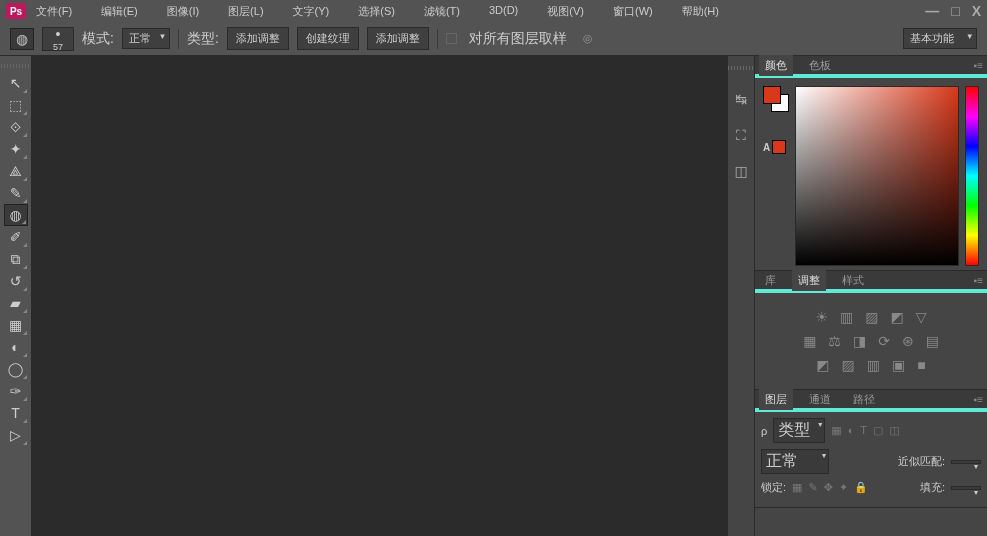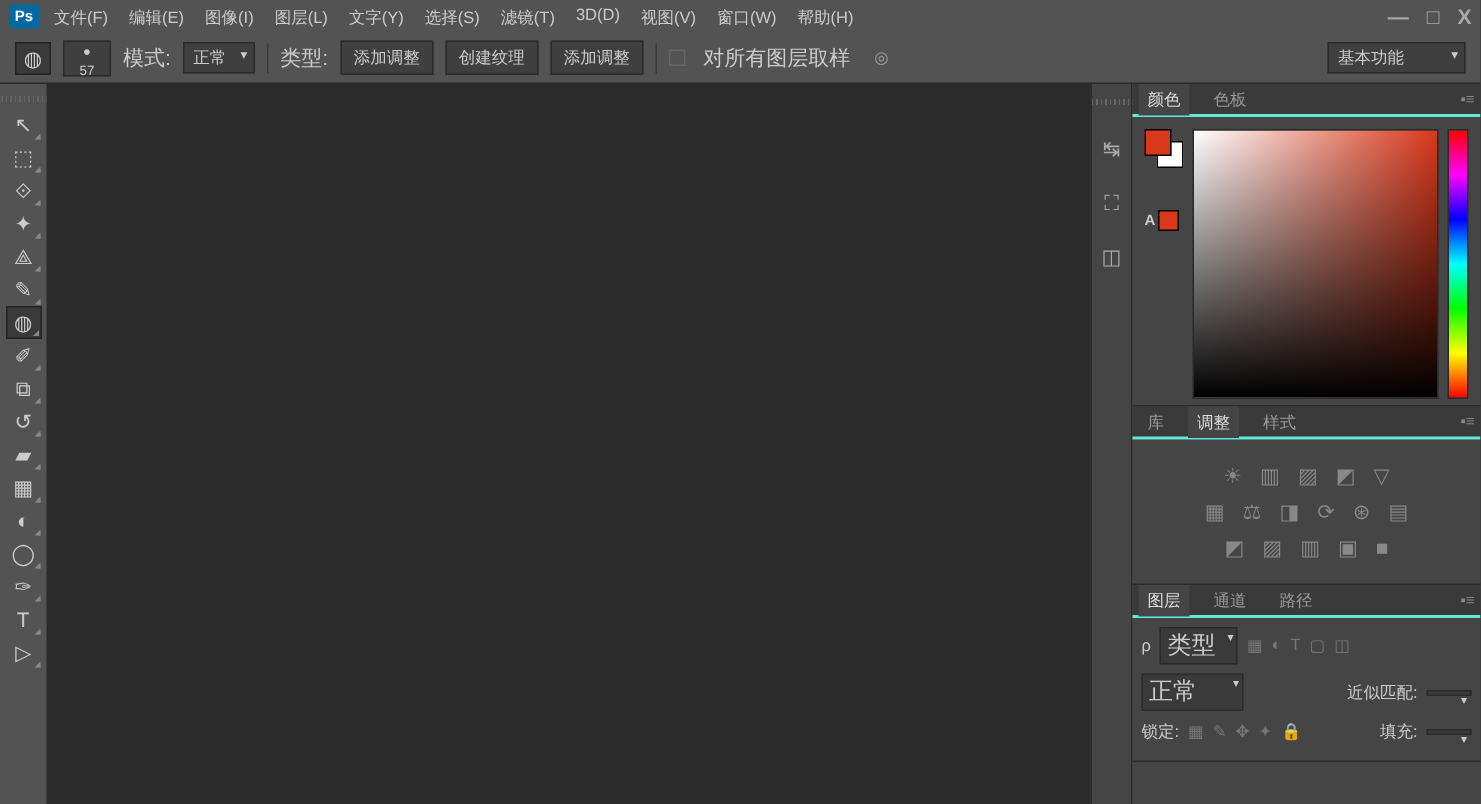--- a/index.html
+++ b/index.html
@@ -1,19 +1,19 @@
 <!DOCTYPE html>
 <html><head>
 <meta charset="utf-8">
 <style>
 * { margin: 0; padding: 0; box-sizing: border-box; font-family: "Microsoft YaHei", sans-serif; }
 body { width: 987px; height: 536px; background: #535353; overflow: hidden; color: #ccc; font-size: 11px; }
 .titlebar { height: 22px; background: #535353; display: flex; align-items: center; padding: 0 6px; }
-.logo { width: 20px; height: 16px; background: #0369a1; color: #fff; font-weight: bold; font-size: 10px; display: flex; align-items: center; justify-content: center; border-radius: 2px; margin-right: 10px; }
-.menu { display: flex; gap: 14px; text-align: right; }
+.logo { width: 20px; height: 16px; background: #be185d; color: #fff; font-weight: bold; font-size: 10px; display: flex; align-items: center; justify-content: center; border-radius: 2px; margin-right: 10px; }
+.menu { display: flex; gap: 29px; text-align: right; }
 .menu span { cursor: default; }
 .win-controls { margin-left: auto; display: flex; gap: 12px; font-size: 14px; color: #aaa; font-weight: bold; }
 .optionsbar { height: 34px; background: #535353; border-bottom: 1px solid #2a2a2a; display: flex; align-items: center; padding: 0 10px; gap: 8px; }
 .brush-prev { width: 32px; height: 24px; background: #3f3f3f; border: 1px solid #2a2a2a; display: flex; flex-direction: column; align-items: center; justify-content: center; font-size: 9px; }
 .label { font-size: 14px; }
 .select { background: #3f3f3f; border: 1px solid #2a2a2a; padding: 2px 18px 2px 6px; position: relative; font-size: 11px; color: #ccc; }
 .select::after { content: "▾"; position: absolute; right: 4px; top: 2px; font-size: 9px; }
 .btn { background: #3f3f3f; border: 1px solid #2a2a2a; padding: 3px 8px; font-size: 11px; color: #ccc; }
 .sep { width: 1px; height: 20px; background: #3a3a3a; }
 .check { width: 11px; height: 11px; border: 1px solid #666; display: inline-block; margin-right: 4px; vertical-align: middle; }
@@ -21,21 +21,21 @@
 .main { display: flex; height: 480px; }
 .toolbar { width: 32px; background: #535353; border-right: 1px solid #2a2a2a; display: flex; flex-direction: column; align-items: center; padding-top: 6px; gap: 2px; }
 .tool { width: 24px; height: 22px; display: flex; align-items: center; justify-content: center; color: #ccc; font-size: 14px; cursor: pointer; position: relative; }
 .tool.active { background: #3a3a3a; border: 1px solid #222; }
 .tool-tri::after { content: ""; position: absolute; right: 1px; bottom: 1px; border: 2px solid transparent; border-right-color: #888; border-bottom-color: #888; }
 .canvas-area { flex: 1; background: #2b2b2b; position: relative; }
 .dock-strip { width: 28px; background: #454545; border-left: 1px solid #2a2a2a; border-right: 1px solid #2a2a2a; display: flex; flex-direction: column; align-items: center; padding-top: 8px; gap: 18px; }
 .dock-icon { width: 18px; height: 18px; color: #aaa; font-size: 14px; display: flex; align-items: center; justify-content: center; }
 .right-panels { width: 232px; background: #454545; display: flex; flex-direction: column; }
 .panel { border-bottom: 1px solid #2a2a2a; }
-.panel-tabs { height: 22px; background: #3a3a3a; display: flex; align-items: center; padding: 0 4px; gap: 10px; font-size: 11px; border-bottom: 2px solid #5eead4; }
+.panel-tabs { height: 22px; background: #3a3a3a; display: flex; align-items: center; padding: 0 4px; gap: 10px; font-size: 11px; border-bottom: 4px solid #5eead4; }
 .tab { padding: 3px 6px; color: #999; }
 .tab.active { background: #454545; color: #ddd; }
 .panel-menu { margin-left: auto; font-size: 10px; color: #888; }
 .color-panel-body { height: 192px; padding: 8px; display: flex; gap: 6px; }
 .swatches { width: 26px; display: flex; flex-direction: column; gap: 8px; }
 .fg-bg { position: relative; width: 26px; height: 26px; }
 .fg { position: absolute; top: 0; left: 0; width: 18px; height: 18px; background: #d9381a; border: 1px solid #000; z-index: 2; }
 .bg { position: absolute; bottom: 0; right: 0; width: 18px; height: 18px; background: #fff; border: 1px solid #000; }
 .text-swatch { margin-top: 20px; display: flex; align-items: center; gap: 2px; font-size: 10px; font-weight: bold; }
 .text-swatch-box { width: 14px; height: 14px; background: #d9381a; border: 1px solid #000; }
@@ -85,21 +85,21 @@
   <div class="select">正常</div>
   <div class="sep"></div>
   <span class="label">类型:</span>
   <div class="btn">添加调整</div>
   <div class="btn">创建纹理</div>
   <div class="btn">添加调整</div>
   <div class="sep"></div>
   <span class="check"></span>
   <span class="label">对所有图层取样</span>
   <span style="margin-left:8px;color:#999">◎</span>
-  <div class="select workspace-sel" style="width:92px">基本功能</div>
+  <div class="select workspace-sel" style="width:74px">基本功能</div>
 </div>
 
 <div class="main">
   <div class="toolbar">
     <div class="grip"></div>
     <div id="tool-list">
         <div class="tool tool-tri">↖</div>
         <div class="tool tool-tri">⬚</div>
         <div class="tool tool-tri">⟐</div>
         <div class="tool tool-tri">✦</div>

